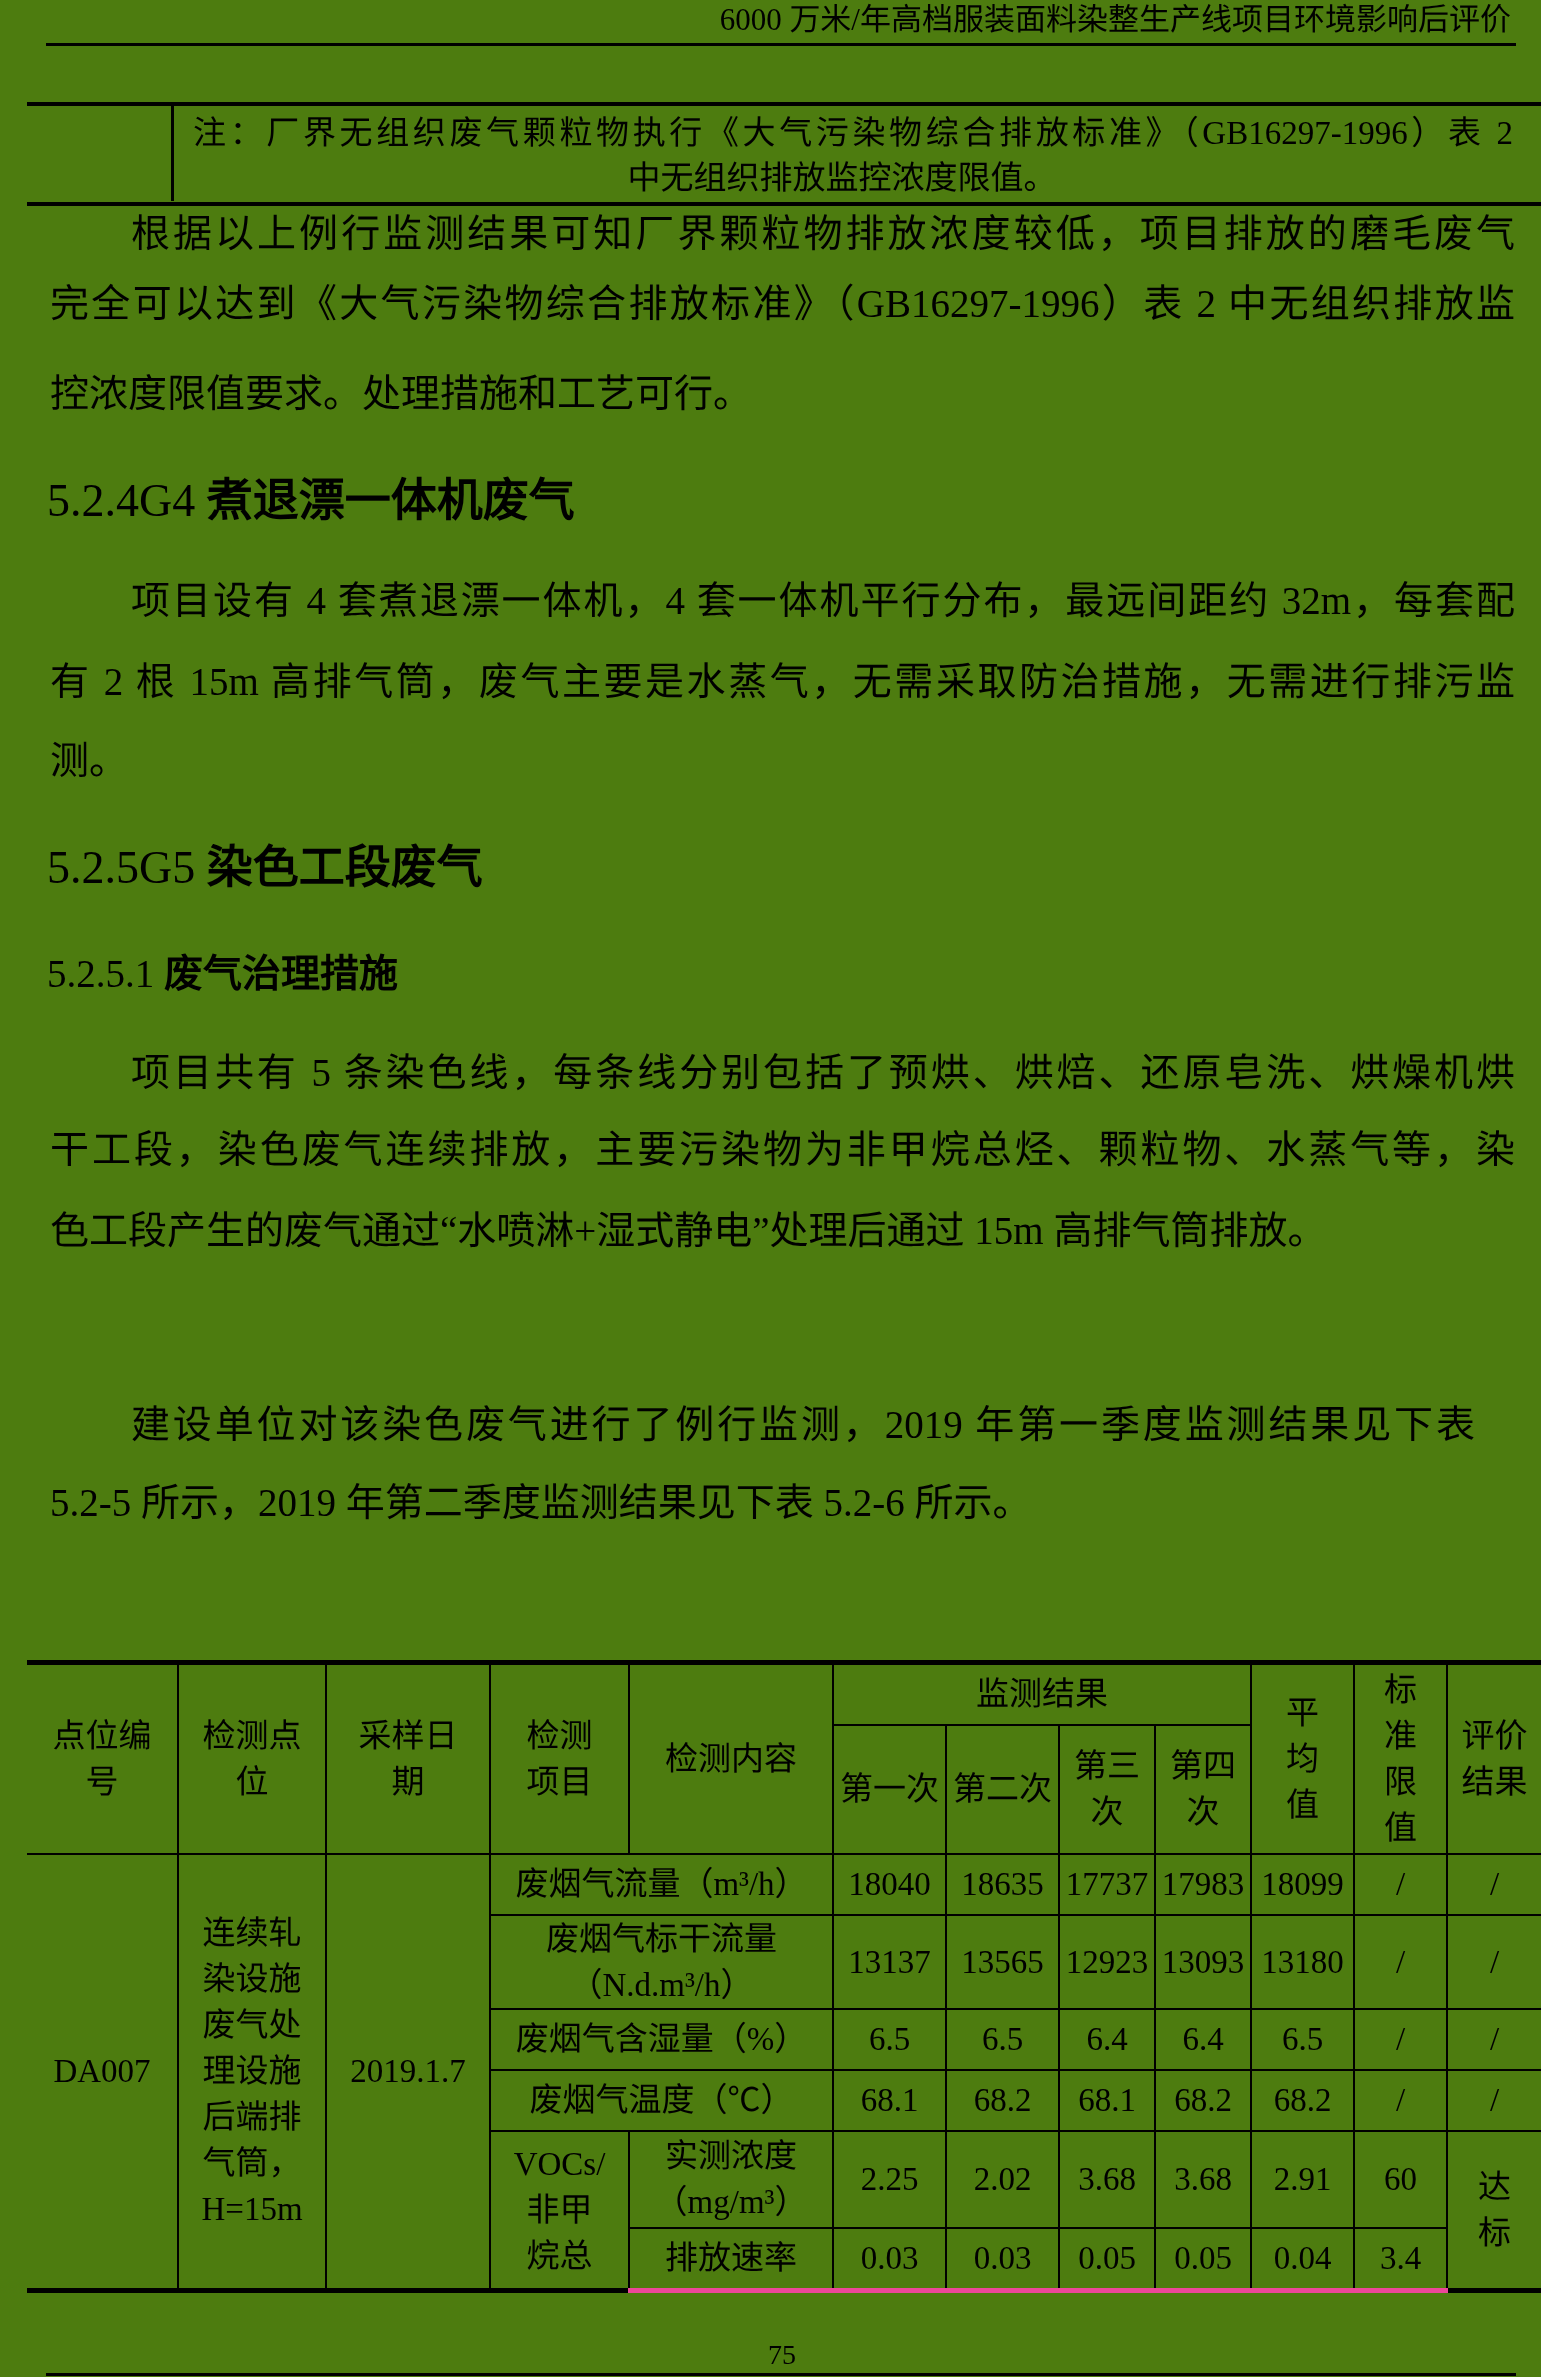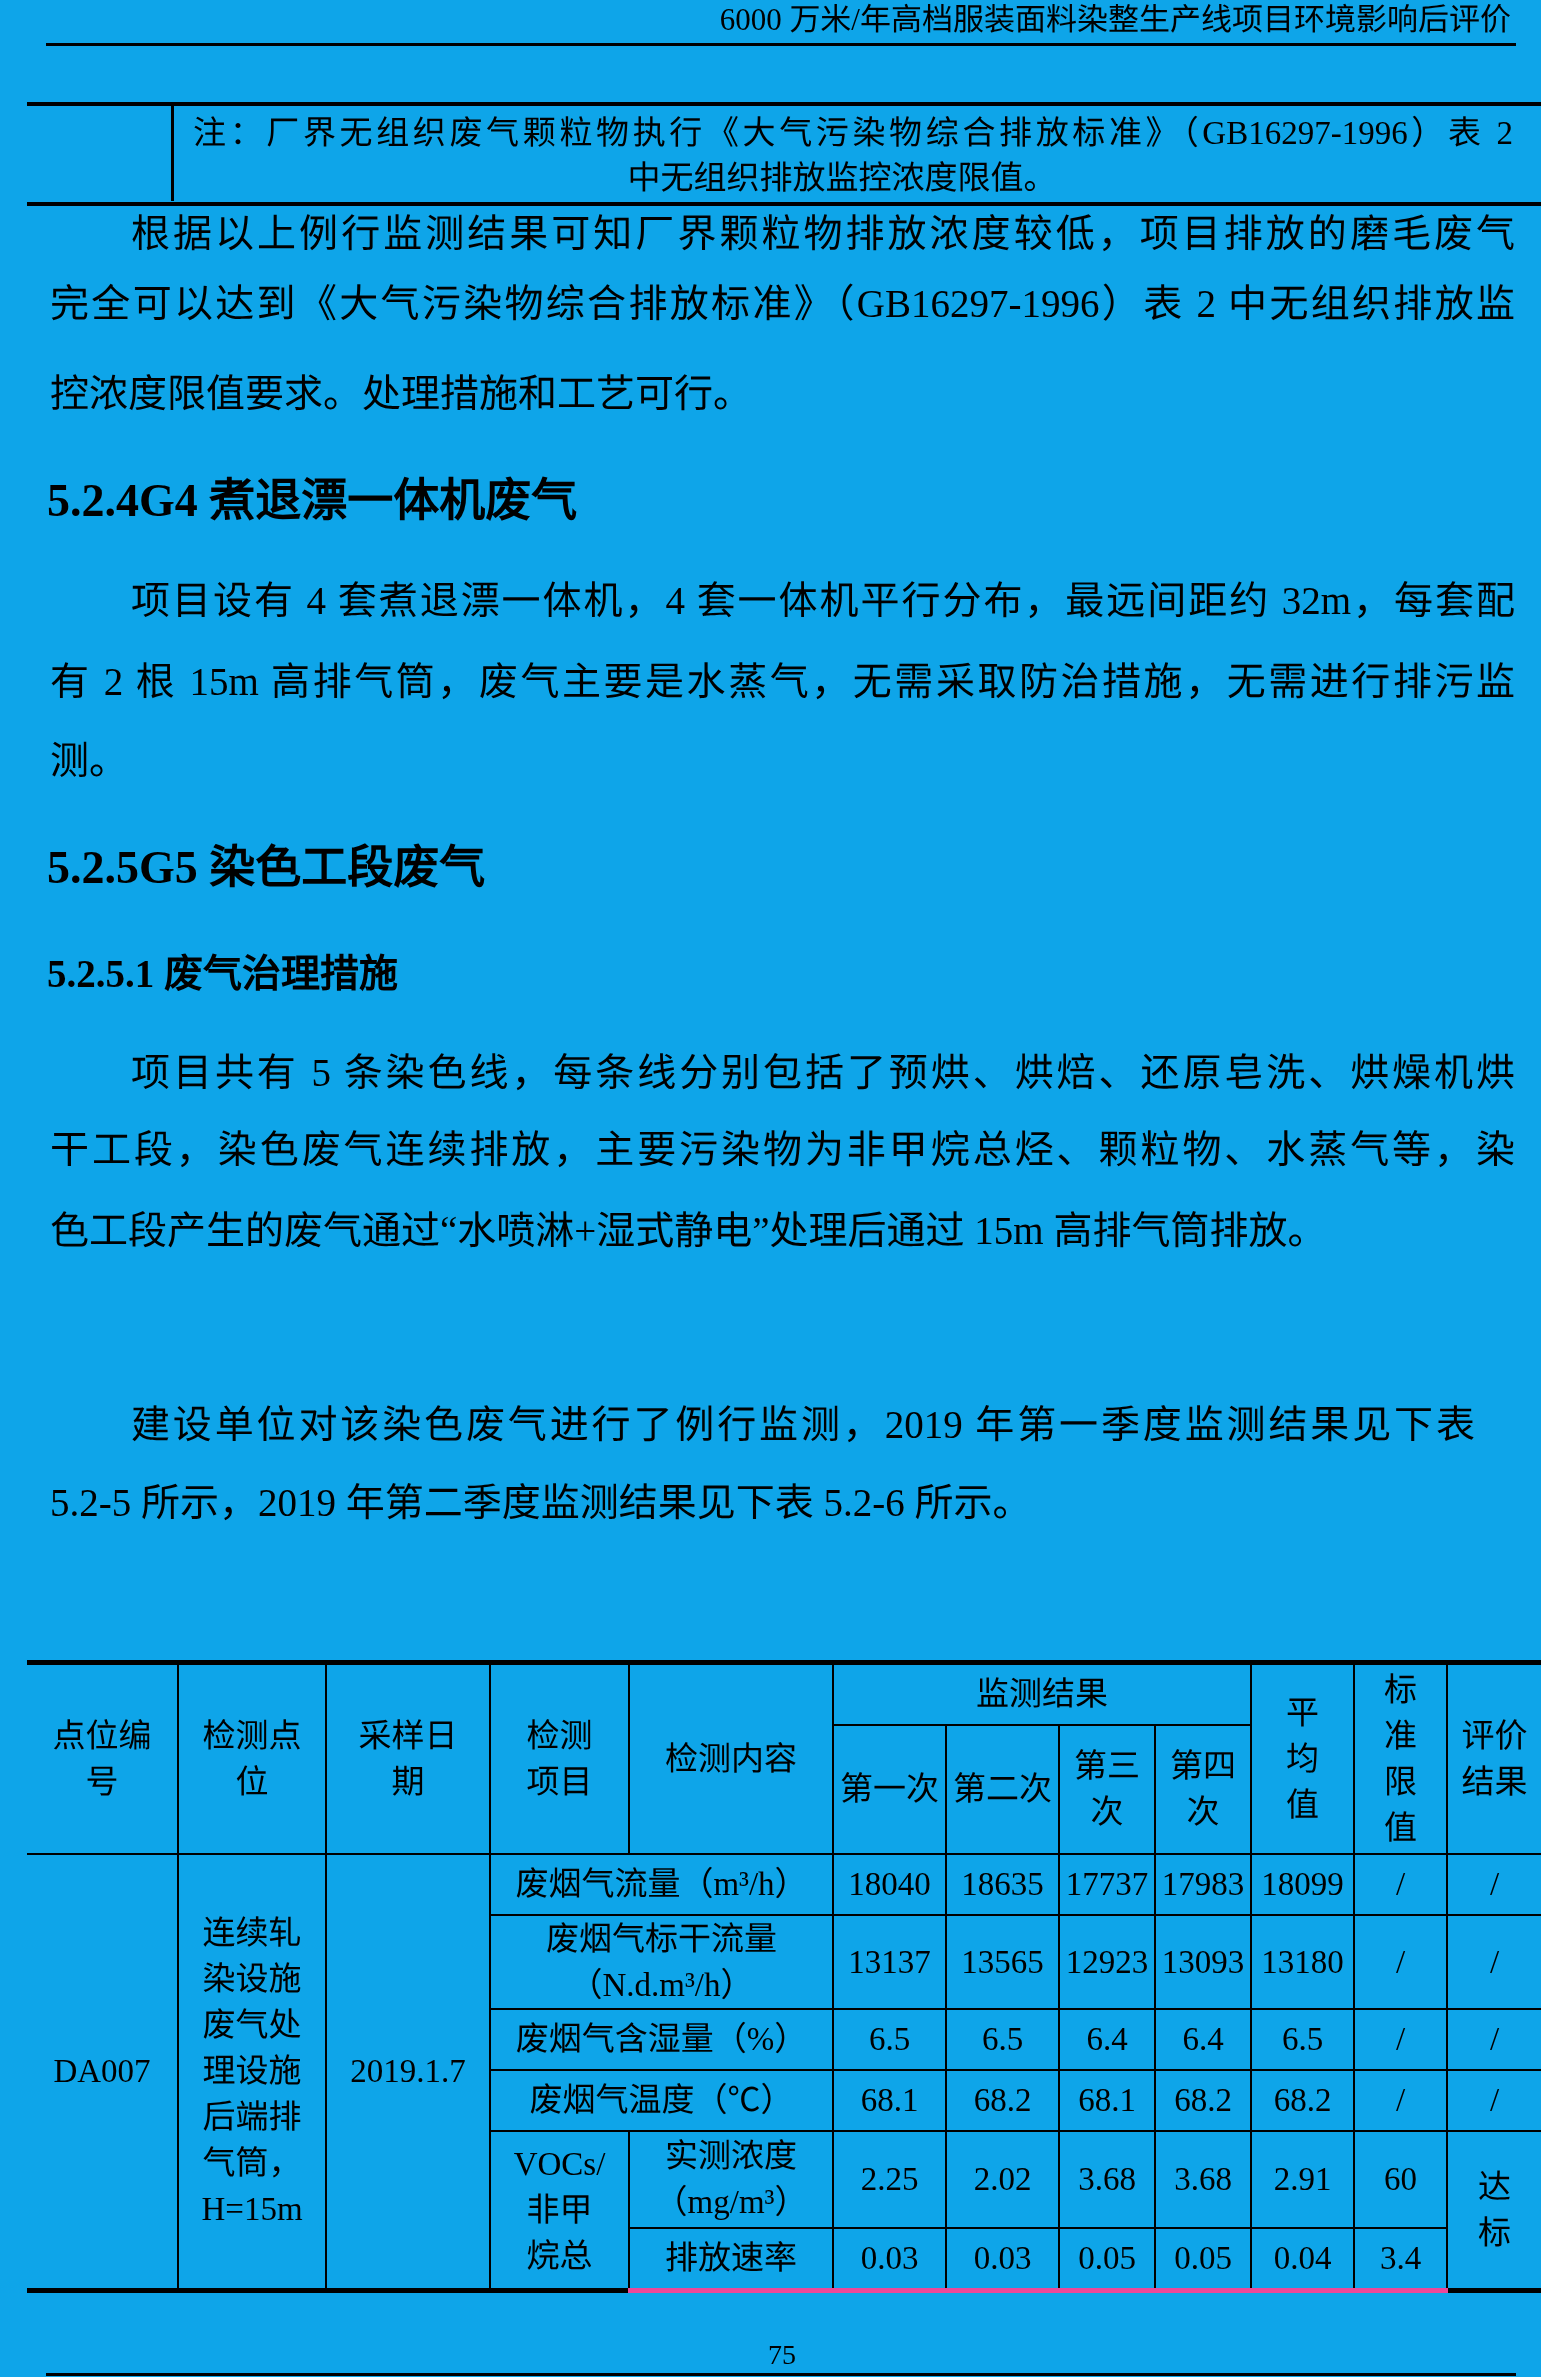--- a/index.html
+++ b/index.html
@@ -1,20 +1,20 @@
 <!DOCTYPE html>
 <html lang="zh-CN" style="font-size:13.3px"><head>
   <meta charset="utf-8">
   <style>
     html, body { margin: 0; padding: 0; background: #ffffff; }
     .page {
       position: relative;
       width: 1542px;
       height: 2377px;
-      background: #0ea5e9;
+      background: #4d7c0f;
       overflow: hidden;
       color: #000000;
       font-family: "Liberation Serif", "DejaVu Serif", serif;
     }
     .rule { position: absolute; background: #000000; }
 
     .hdr-text {
       position: absolute; right: 31px; top: 3.3px;
       font-size: 31px; line-height: 33px; white-space: nowrap;
     }
@@ -27,21 +27,21 @@
       position: absolute; left: 50px; width: 1465px;
       font-size: 39px; line-height: 50px; height: 50px;
       white-space: nowrap; text-align: left;
     }
     .ln.ind { left: 131px; width: 1384px; }
     .j { text-align: justify; text-align-last: justify; }
 
     .hd { position: absolute; left: 47px; white-space: nowrap; }
     .hd1 { font-size: 46px; line-height: 58px; height: 58px; }
     .hd2 { font-size: 39px; line-height: 50px; height: 50px; }
-    .hnum { font-family: "Liberation Serif", serif; font-weight: bold; }
+    .hnum { font-family: "Liberation Serif", serif; font-weight: normal; }
     .htitle { font-family: "DejaVu Sans", "Liberation Sans", sans-serif; font-weight: bold; margin-left: 0.25em; }
 
     .caption {
       position: absolute; left: 123px; width: 1328px; top: 1582px;
       text-align: center; font-size: 35px; line-height: 42px;
       font-family: "DejaVu Sans", "Liberation Sans", sans-serif; font-weight: bold;
       white-space: nowrap;
     }
 
     table.mt {

